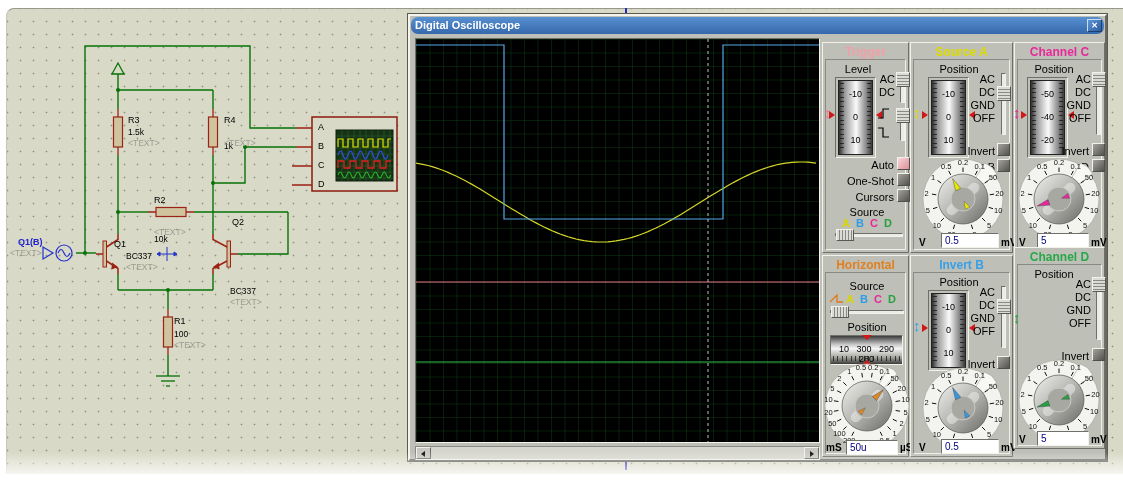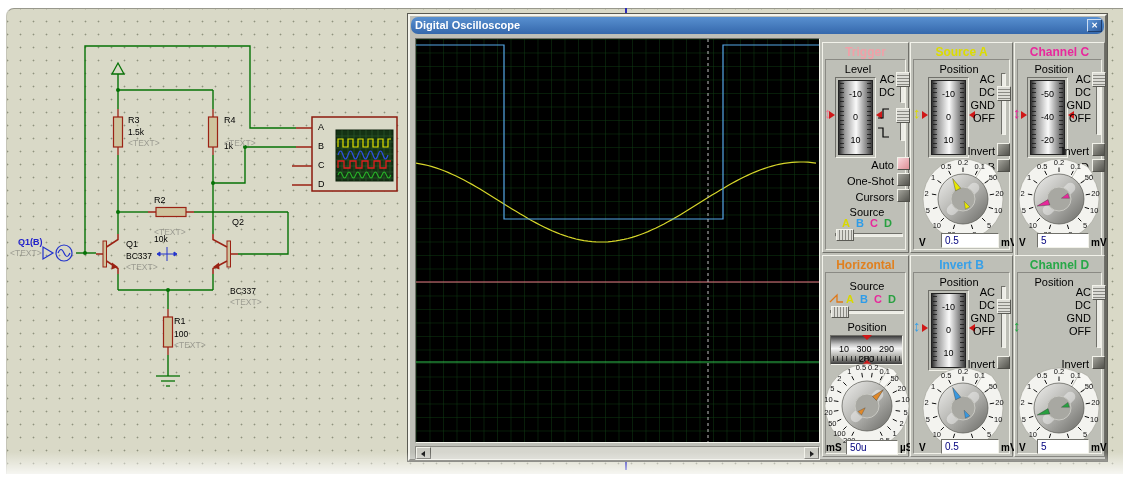--- a/index.html
+++ b/index.html
@@ -160,21 +160,21 @@
   <span class="slbl small gray" style="left:128px;top:138px">&lt;TEXT&gt;</span>
   <span class="slbl" style="left:224px;top:115px">R4</span>
   <span class="slbl small" style="left:224px;top:141px">1k</span>
   <span class="slbl small gray" style="left:224px;top:138px">&lt;TEXT&gt;</span>
   <span class="slbl" style="left:154px;top:195px">R2</span>
   <span class="slbl small" style="left:154px;top:234px">10k</span>
   <span class="slbl small gray" style="left:154px;top:227px">&lt;TEXT&gt;</span>
   <span class="slbl" style="left:174px;top:316px">R1</span>
   <span class="slbl small" style="left:174px;top:329px">100</span>
   <span class="slbl small gray" style="left:174px;top:340px">&lt;TEXT&gt;</span>
-  <span class="slbl" style="left:126px;top:239px">Q1</span>
+  <span class="slbl" style="left:114px;top:239px">Q1</span>
   <span class="slbl small" style="left:126px;top:251px">BC337</span>
   <span class="slbl small gray" style="left:126px;top:262px">&lt;TEXT&gt;</span>
   <span class="slbl" style="left:232px;top:217px">Q2</span>
   <span class="slbl small" style="left:230px;top:286px">BC337</span>
   <span class="slbl small gray" style="left:230px;top:297px">&lt;TEXT&gt;</span>
   <span class="slbl blue" style="left:18px;top:237px">Q1(B)</span>
   <span class="slbl small gray" style="left:10px;top:248px">&lt;TEXT&gt;</span>
   <span class="pin-lbl" style="left:318px;top:122px">A</span>
   <span class="pin-lbl" style="left:318px;top:141px">B</span>
   <span class="pin-lbl" style="left:318px;top:160px">C</span>
@@ -527,21 +527,21 @@
           <rect x="25" y="39" width="42" height="10" rx="5" fill="#FFFFFF" opacity="0.4" transform="rotate(-45 46 44)"></rect>
           <circle cx="46" cy="44" r="12" fill="#A8A8A2" stroke="#C8C8C2" stroke-width="1"></circle>
           <polygon points="24.1,51.1 36.8,50.0 35.0,44.6" fill="#E8289C" stroke="#333" stroke-width="0.4"></polygon>
           <polygon points="48.4,43.2 54.9,38.4 56.5,43.3" fill="#E8289C" stroke="#333" stroke-width="0.3"></polygon>
         </svg>
       <span class="units" style="left:4px;top:194px;font-weight:bold">V</span>
       <div class="vbox" style="left:22px;top:190px;width:52px">5</div>
       <span class="units" style="left:76px;top:194px;font-weight:bold">mV</span>
     </div>
 
-    <div class="panel" style="left:604px;top:239px;width:91px;height:202px">
+    <div class="panel" style="left:604px;top:231px;width:91px;height:202px">
       <div class="ptitle" style="color: rgb(40, 168, 72);">Channel D</div>
       <div class="gbox"></div>
       <span class="lbl lblc" style="left:4px;width:70px;top:20px">Position</span>
       <span class="udarrow" style="left: -2px; top: 62px; color: rgb(40, 168, 72);">↕</span>
       <span class="lbl lblr" style="left:50px;width:26px;top:30px">AC</span>
       <span class="lbl lblr" style="left:50px;width:26px;top:43px">DC</span>
       <span class="lbl lblr" style="left:50px;width:26px;top:56px">GND</span>
       <span class="lbl lblr" style="left:50px;width:26px;top:69px">OFF</span>
       <div class="vswitch" style="left:77px;top:28px;height:66px">
         <div class="vtrack"></div>

